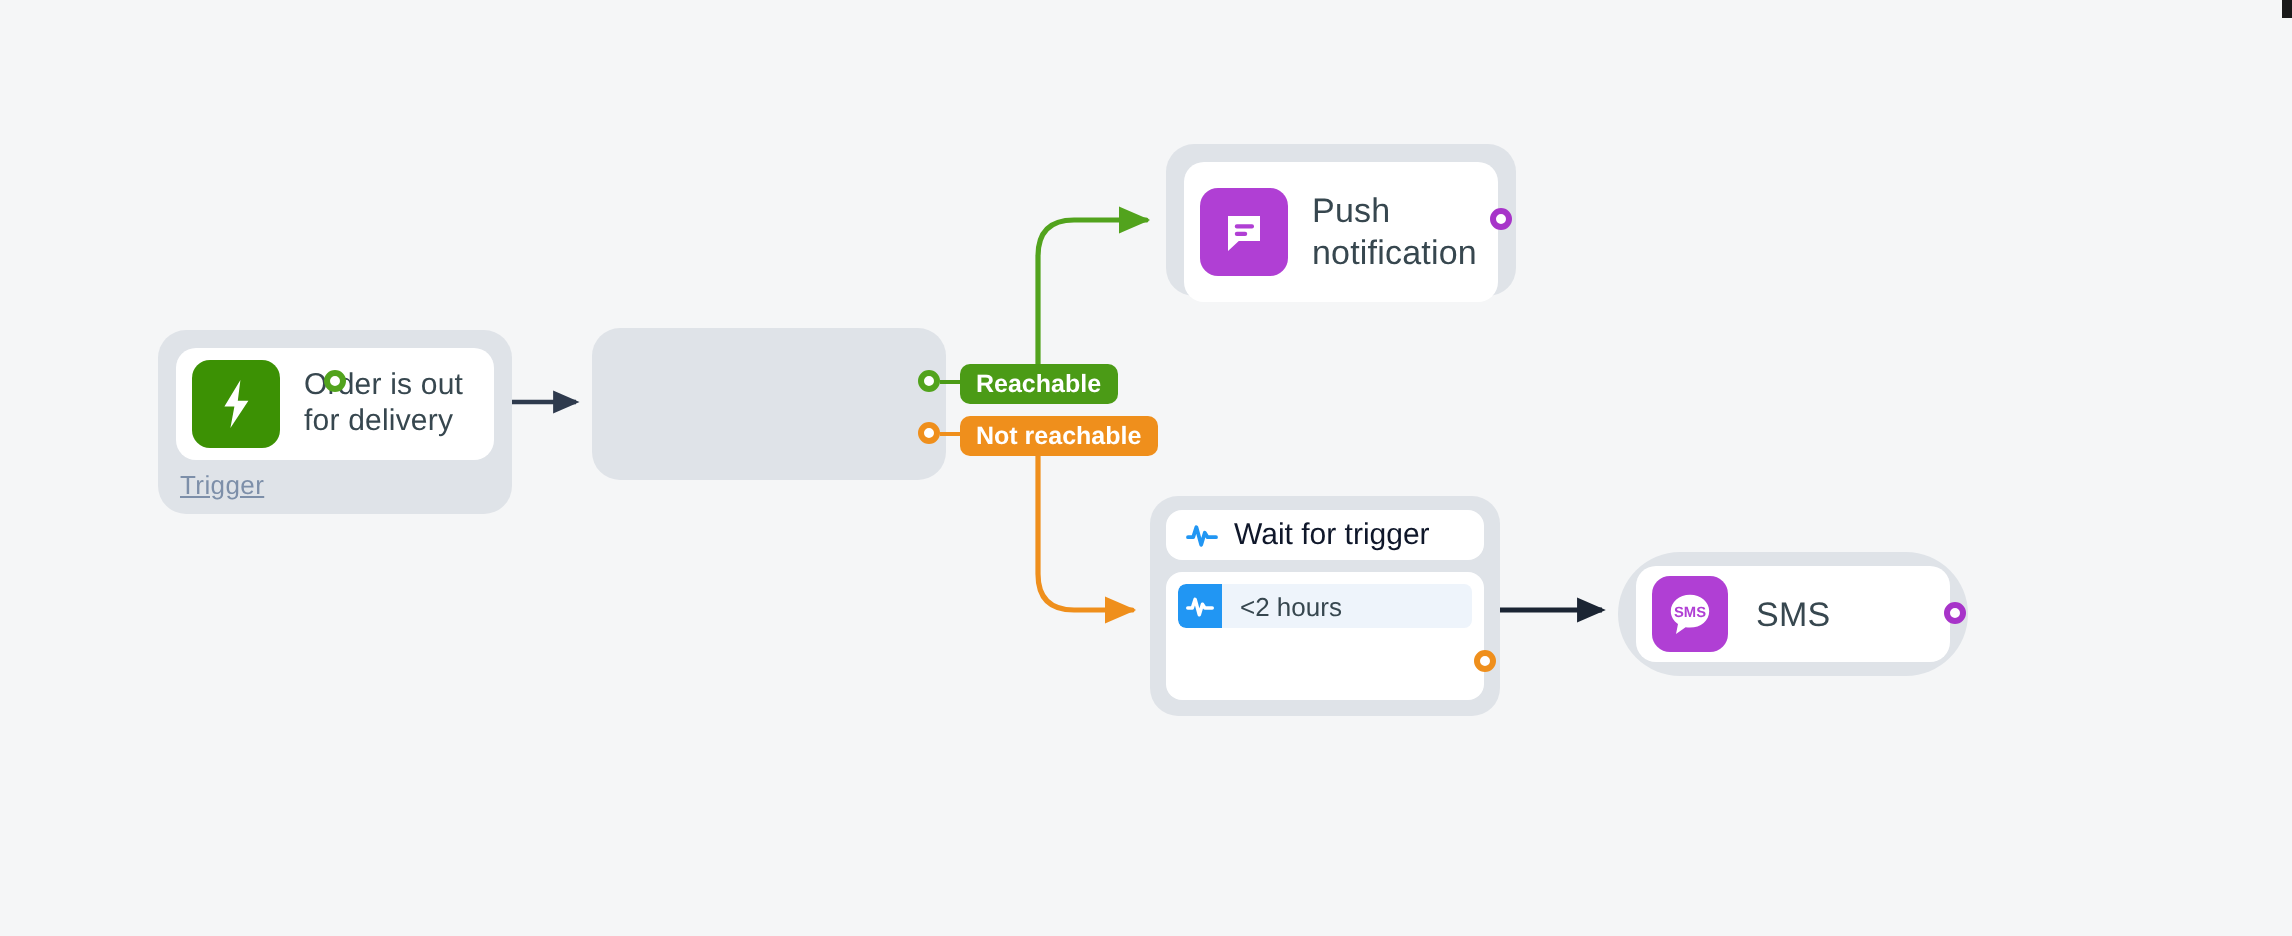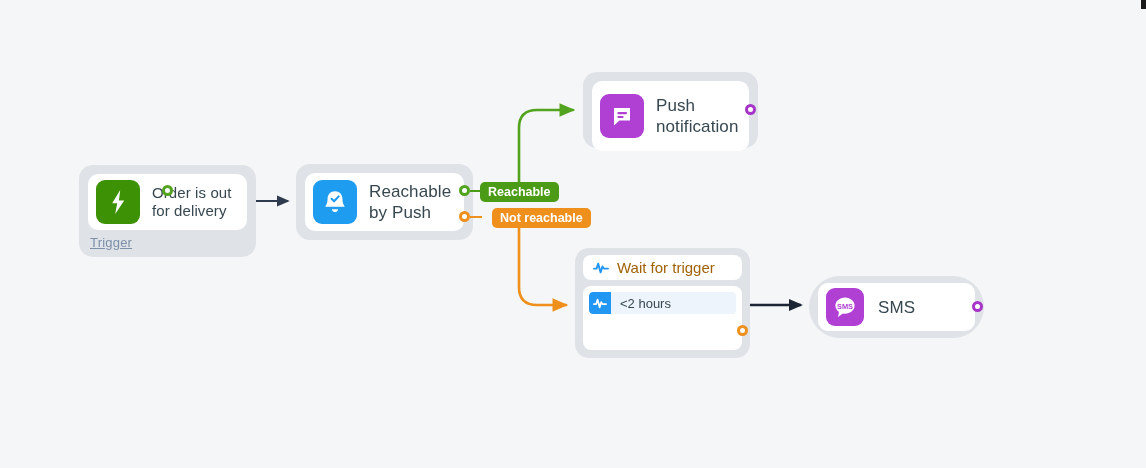--- a/index.html
+++ b/index.html
@@ -96,21 +96,21 @@
     position: absolute;
     background: #ffffff;
     border-radius: 8px;
     display: flex;
     align-items: center;
     gap: 8px;
     padding-left: 10px;
   }
   .wft-header-label {
     font-size: 15px;
-    color: #a16207;
+    color: #0f172a;
   }
   .wft-body {
     position: absolute;
     background: #ffffff;
     border-radius: 8px;
     padding: 6px;
     display: flex;
     flex-direction: column;
     gap: 4px;
   }
@@ -194,45 +194,34 @@
         <svg width="22" height="26" viewBox="0 0 22 26" aria-hidden="true">
           <path d="M13.2 1 L5.2 14.2 L10.2 14.2 L8.2 25 L17.2 11.4 L11.9 11.4 Z" fill="#ffffff"></path>
         </svg>
       </div>
       <div class="card-label" style="max-width:96px;">Order is out for delivery</div>
     </div>
     <div class="group-caption" style="left:11px; top:70px;text-decoration:underline;">Trigger</div>
   </div>
 
   <div class="group" style="left:296px; top:164px; width:177px; height:76px;">
-    <div class="card" style="left:9px; top:9px; width:159px; height:58px; gap:12px; padding-left:8px;">
-      <div class="card-icon" style="background:#1e9cf0;">
-        <svg width="26" height="28" viewBox="0 0 26 28" aria-hidden="true">
-          <path d="M13 3.2 C8.6 3.2 5.6 6.4 5.6 10.6 C5.6 15 4.4 17.2 3.2 18.8
-                   L22.8 18.8 C21.6 17.2 20.4 15 20.4 10.6 C20.4 6.4 17.4 3.2 13 3.2 Z" fill="#ffffff"></path>
-          <path d="M9.8 21.2 C10.2 23 11.4 24.1 13 24.1 C14.6 24.1 15.8 23 16.2 21.2 Z" fill="#ffffff"></path>
-          <path d="M9.6 10.8 L12.1 13.3 L16.7 8.4" fill="none" stroke="#1e9cf0" stroke-width="2.1" stroke-linecap="round" stroke-linejoin="round"></path>
-        </svg>
-      </div>
-      <div class="card-label big" style="max-width:84px;">Reachable by Push</div>
-    </div>
 
     <div class="port ring-green" style="left:162px; top:185px; position:absolute; margin-left:-296px; margin-top:-164px;"></div>
   </div>
 
   <div class="port ring-green" style="left:459px; top:185px;"></div>
   <div class="port ring-orange" style="left:459px; top:211px;"></div>
 
   <div style="position:absolute; left:470px; top:190px; width:12px; height:2.4px; background:#4b9b16; z-index:4;"></div>
   <div style="position:absolute; left:470px; top:216px; width:12px; height:2.4px; background:#ef8f1c; z-index:4;"></div>
 
   <div class="pill green" style="left:480px; top:182px;">
     <span>Reachable</span>
   </div>
-  <div class="pill orange" style="left:492px; top:208px;">
+  <div class="pill orange" style="left:480px; top:208px;">
     <span>Not reachable</span>
   </div>
 
   <div class="group" style="left:583px; top:72px; width:175px; height:76px;">
     <div class="card" style="left:9px; top:9px; width:157px; height:70px; gap:12px; padding-left:8px;">
       <div class="card-icon" style="background:#b03fd4;">
         <svg width="26" height="26" viewBox="0 0 26 26" aria-hidden="true">
           <path d="M5 5 L21 5 L21 17.5 L10.4 17.5 L5 22.5 Z" fill="#ffffff"></path>
           <rect x="8.4" y="9.1" width="9.6" height="2.1" rx="1" fill="#b03fd4"></rect>
           <rect x="8.4" y="12.9" width="6.2" height="2.1" rx="1" fill="#b03fd4"></rect>

